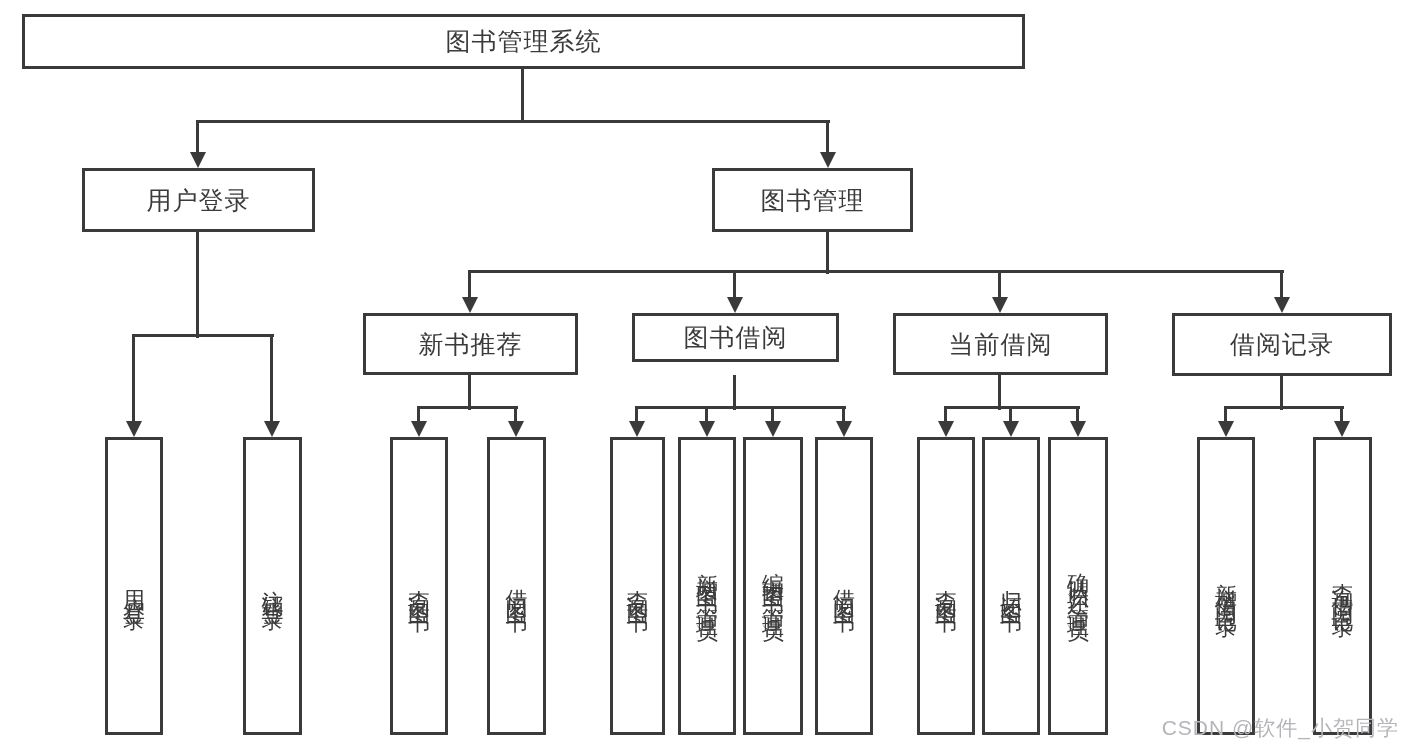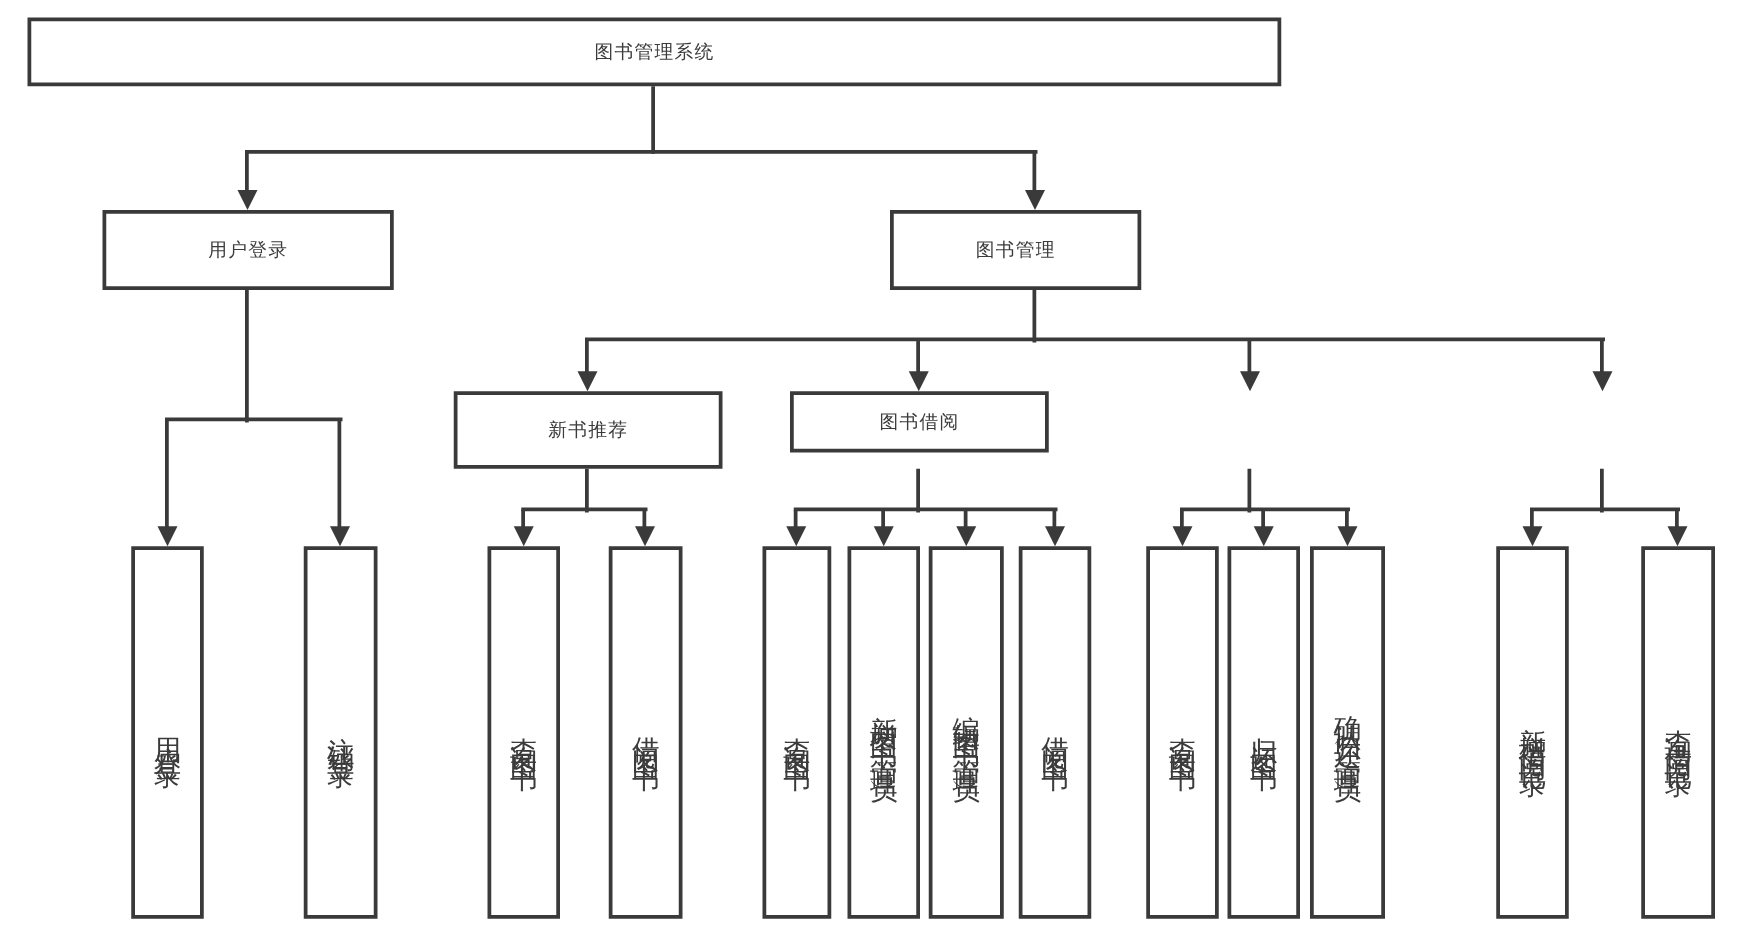--- a/index.html
+++ b/index.html
@@ -17,21 +17,21 @@
     font-family:"Liberation Sans","DejaVu Sans",sans-serif;
   }
   .node{
     position:absolute;
     box-sizing:border-box;
     border:3px solid var(--line);
     background:#fff;
     color:var(--text);
     display:flex;align-items:center;justify-content:center;
   }
-  .h-node{font-size:15px;letter-spacing:1px;}
+  .h-node{font-size:25px;letter-spacing:1px;}
   .v-node{
     writing-mode:vertical-rl;
     text-orientation:mixed;
     font-size:22px;
     letter-spacing:7px;
     line-height:1;
   }
   .cline{position:absolute;background:var(--line);}
   .arrow{
     position:absolute;width:0;height:0;
@@ -54,20 +54,22 @@
 
 <div id="canvas">
 
   <div class="node h-node" style="left:22px;top:14px;width:1003px;height:55px;">图书管理系统</div>
 
   <div class="node h-node" style="left:82px;top:168px;width:233px;height:64px;">用户登录</div>
   <div class="node h-node" style="left:712px;top:168px;width:201px;height:64px;">图书管理</div>
 
   <div class="node h-node" style="left:363px;top:313px;width:215px;height:62px;">新书推荐</div>
   <div class="node h-node" style="left:632px;top:313px;width:207px;height:49px;">图书借阅</div>
+  <div class="node h-node" style="left:893px;top:313px;width:215px;height:62px;">当前借阅</div>
+  <div class="node h-node" style="left:1172px;top:313px;width:220px;height:63px;">借阅记录</div>
 
   <div class="node v-node" style="left:105px;top:437px;width:58px;height:298px;">用户登录</div>
   <div class="node v-node" style="left:243px;top:437px;width:59px;height:298px;">注销登录</div>
 
   <div class="node v-node" style="left:390px;top:437px;width:58px;height:298px;">查询图书</div>
   <div class="node v-node" style="left:487px;top:437px;width:59px;height:298px;">借阅图书</div>
 
   <div class="node v-node" style="left:610px;top:437px;width:55px;height:298px;">查询图书</div>
   <div class="node v-node" style="left:678px;top:437px;width:58px;height:298px;">新增图书（管理员）</div>
   <div class="node v-node" style="left:743px;top:437px;width:60px;height:298px;">编辑图书（管理员）</div>
@@ -128,13 +130,14 @@
       <div class="cline" style="left: 1009px; top: 408px; width: 3px; height: 15px;"></div>
       <div class="arrow" style="left: 1003px; top: 421px;"></div>
       <div class="cline" style="left: 1076px; top: 408px; width: 3px; height: 15px;"></div>
       <div class="arrow" style="left: 1070px; top: 421px;"></div>
       <div class="cline" style="left: 1224px; top: 408px; width: 3px; height: 15px;"></div>
       <div class="arrow" style="left: 1218px; top: 421px;"></div>
       <div class="cline" style="left: 1340px; top: 408px; width: 3px; height: 15px;"></div>
       <div class="arrow" style="left: 1334px; top: 421px;"></div>
     </div>
 
+  <div class="watermark">CSDN @软件_小贺同学</div>
 </div>
 
 </body></html>

